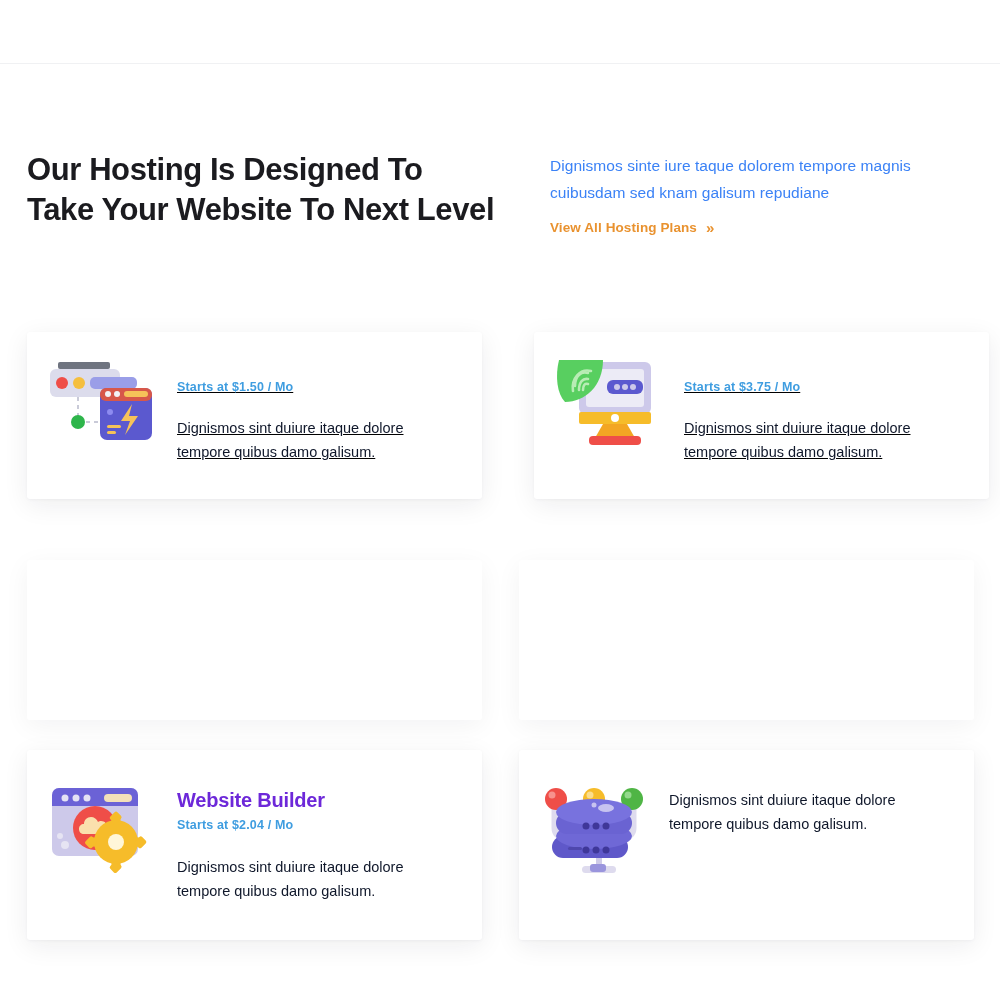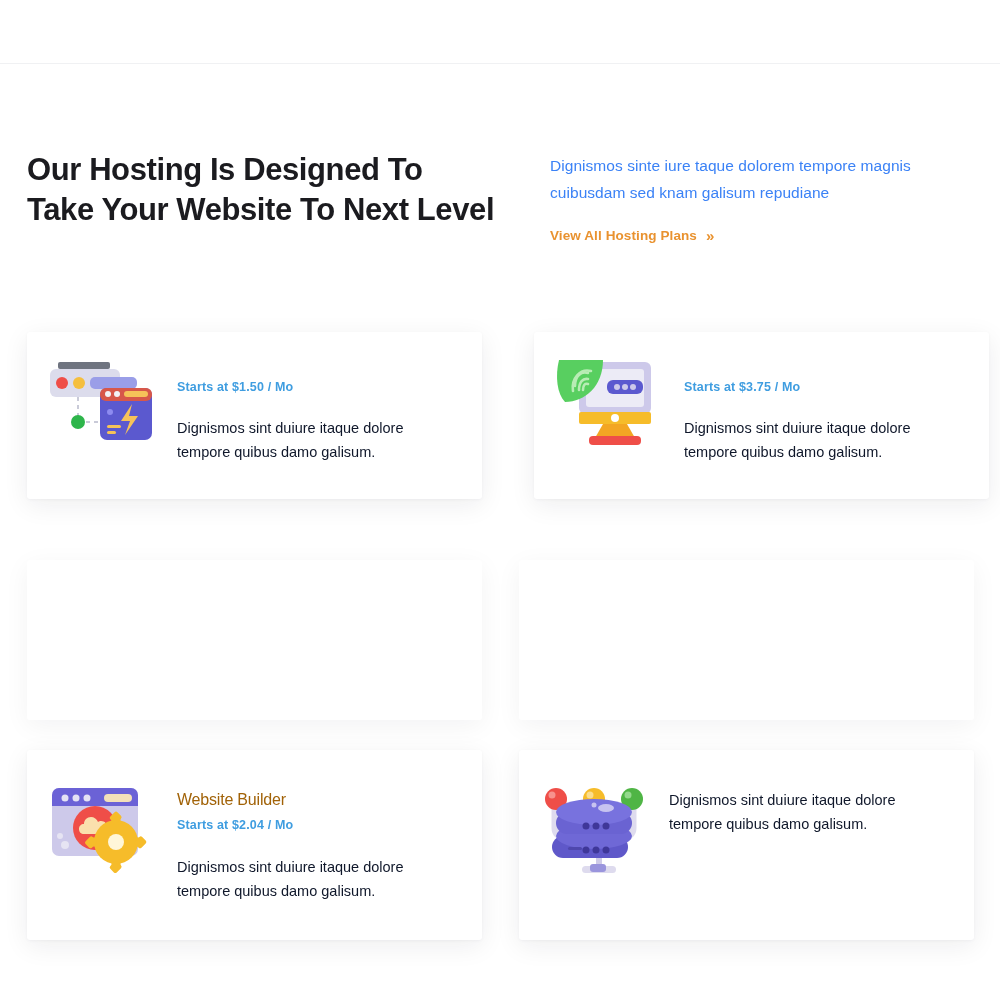--- a/index.html
+++ b/index.html
@@ -46,21 +46,21 @@
     font-size: 15.5px;
     line-height: 27px;
     color: #3b82f6;
     font-weight: 400;
     letter-spacing: 0.05px;
   }
   .plans-link {
     display: inline-flex;
     align-items: center;
     gap: 9px;
-    margin-top: 22px;
+    margin-top: 14px;
     color: #e9922f;
     font-size: 13.5px;
     font-weight: 700;
     letter-spacing: 0.1px;
     text-decoration: none;
     cursor: pointer;
   }
   .plans-link .chev {
     font-size: 15px;
     line-height: 1;
@@ -87,23 +87,23 @@
     flex: 0 0 auto;
     width: 150px;
     display: flex;
     justify-content: center;
   }
   .card-body {
     flex: 1 1 auto;
     padding-right: 24px;
   }
   .card-title {
-    font-size: 16px;
-    font-weight: 400;
-    color: #a16207;
+    font-size: 20px;
+    font-weight: 700;
+    color: #6d28d9;
     letter-spacing: -0.2px;
     line-height: 24px;
   }
   .card-price {
     font-size: 12.5px;
     font-weight: 700;
     color: #3f9de0;
     letter-spacing: 0.15px;
     line-height: 18px;
   }
@@ -111,21 +111,21 @@
     font-size: 14.5px;
     line-height: 24px;
     color: #0f172a;
     font-weight: 400;
   }
 
   
   #card-1 { left: 27px;  top: 332px; width: 455px; height: 167px; }
   #card-2 { left: 534px; top: 332px; width: 455px; height: 167px; }
   #card-1 .card-inner, #card-2 .card-inner { padding-top: 28px; }
-  #card-1 .card-body, #card-2 .card-body { padding-top: 18px; }
+  #card-1 .card-body, #card-2 .card-body { padding-top: 18px; text-decoration: underline; }
   #card-1 .card-price, #card-2 .card-price { margin-bottom: 20px; }
 
   
   .ghost {
     position: absolute;
     background: #ffffff;
     box-shadow: 0 6px 26px rgba(24, 28, 40, 0.05);
     border-radius: 3px;
   }
   #ghost-1 { left: 27px;  top: 560px; width: 455px; height: 160px; }

